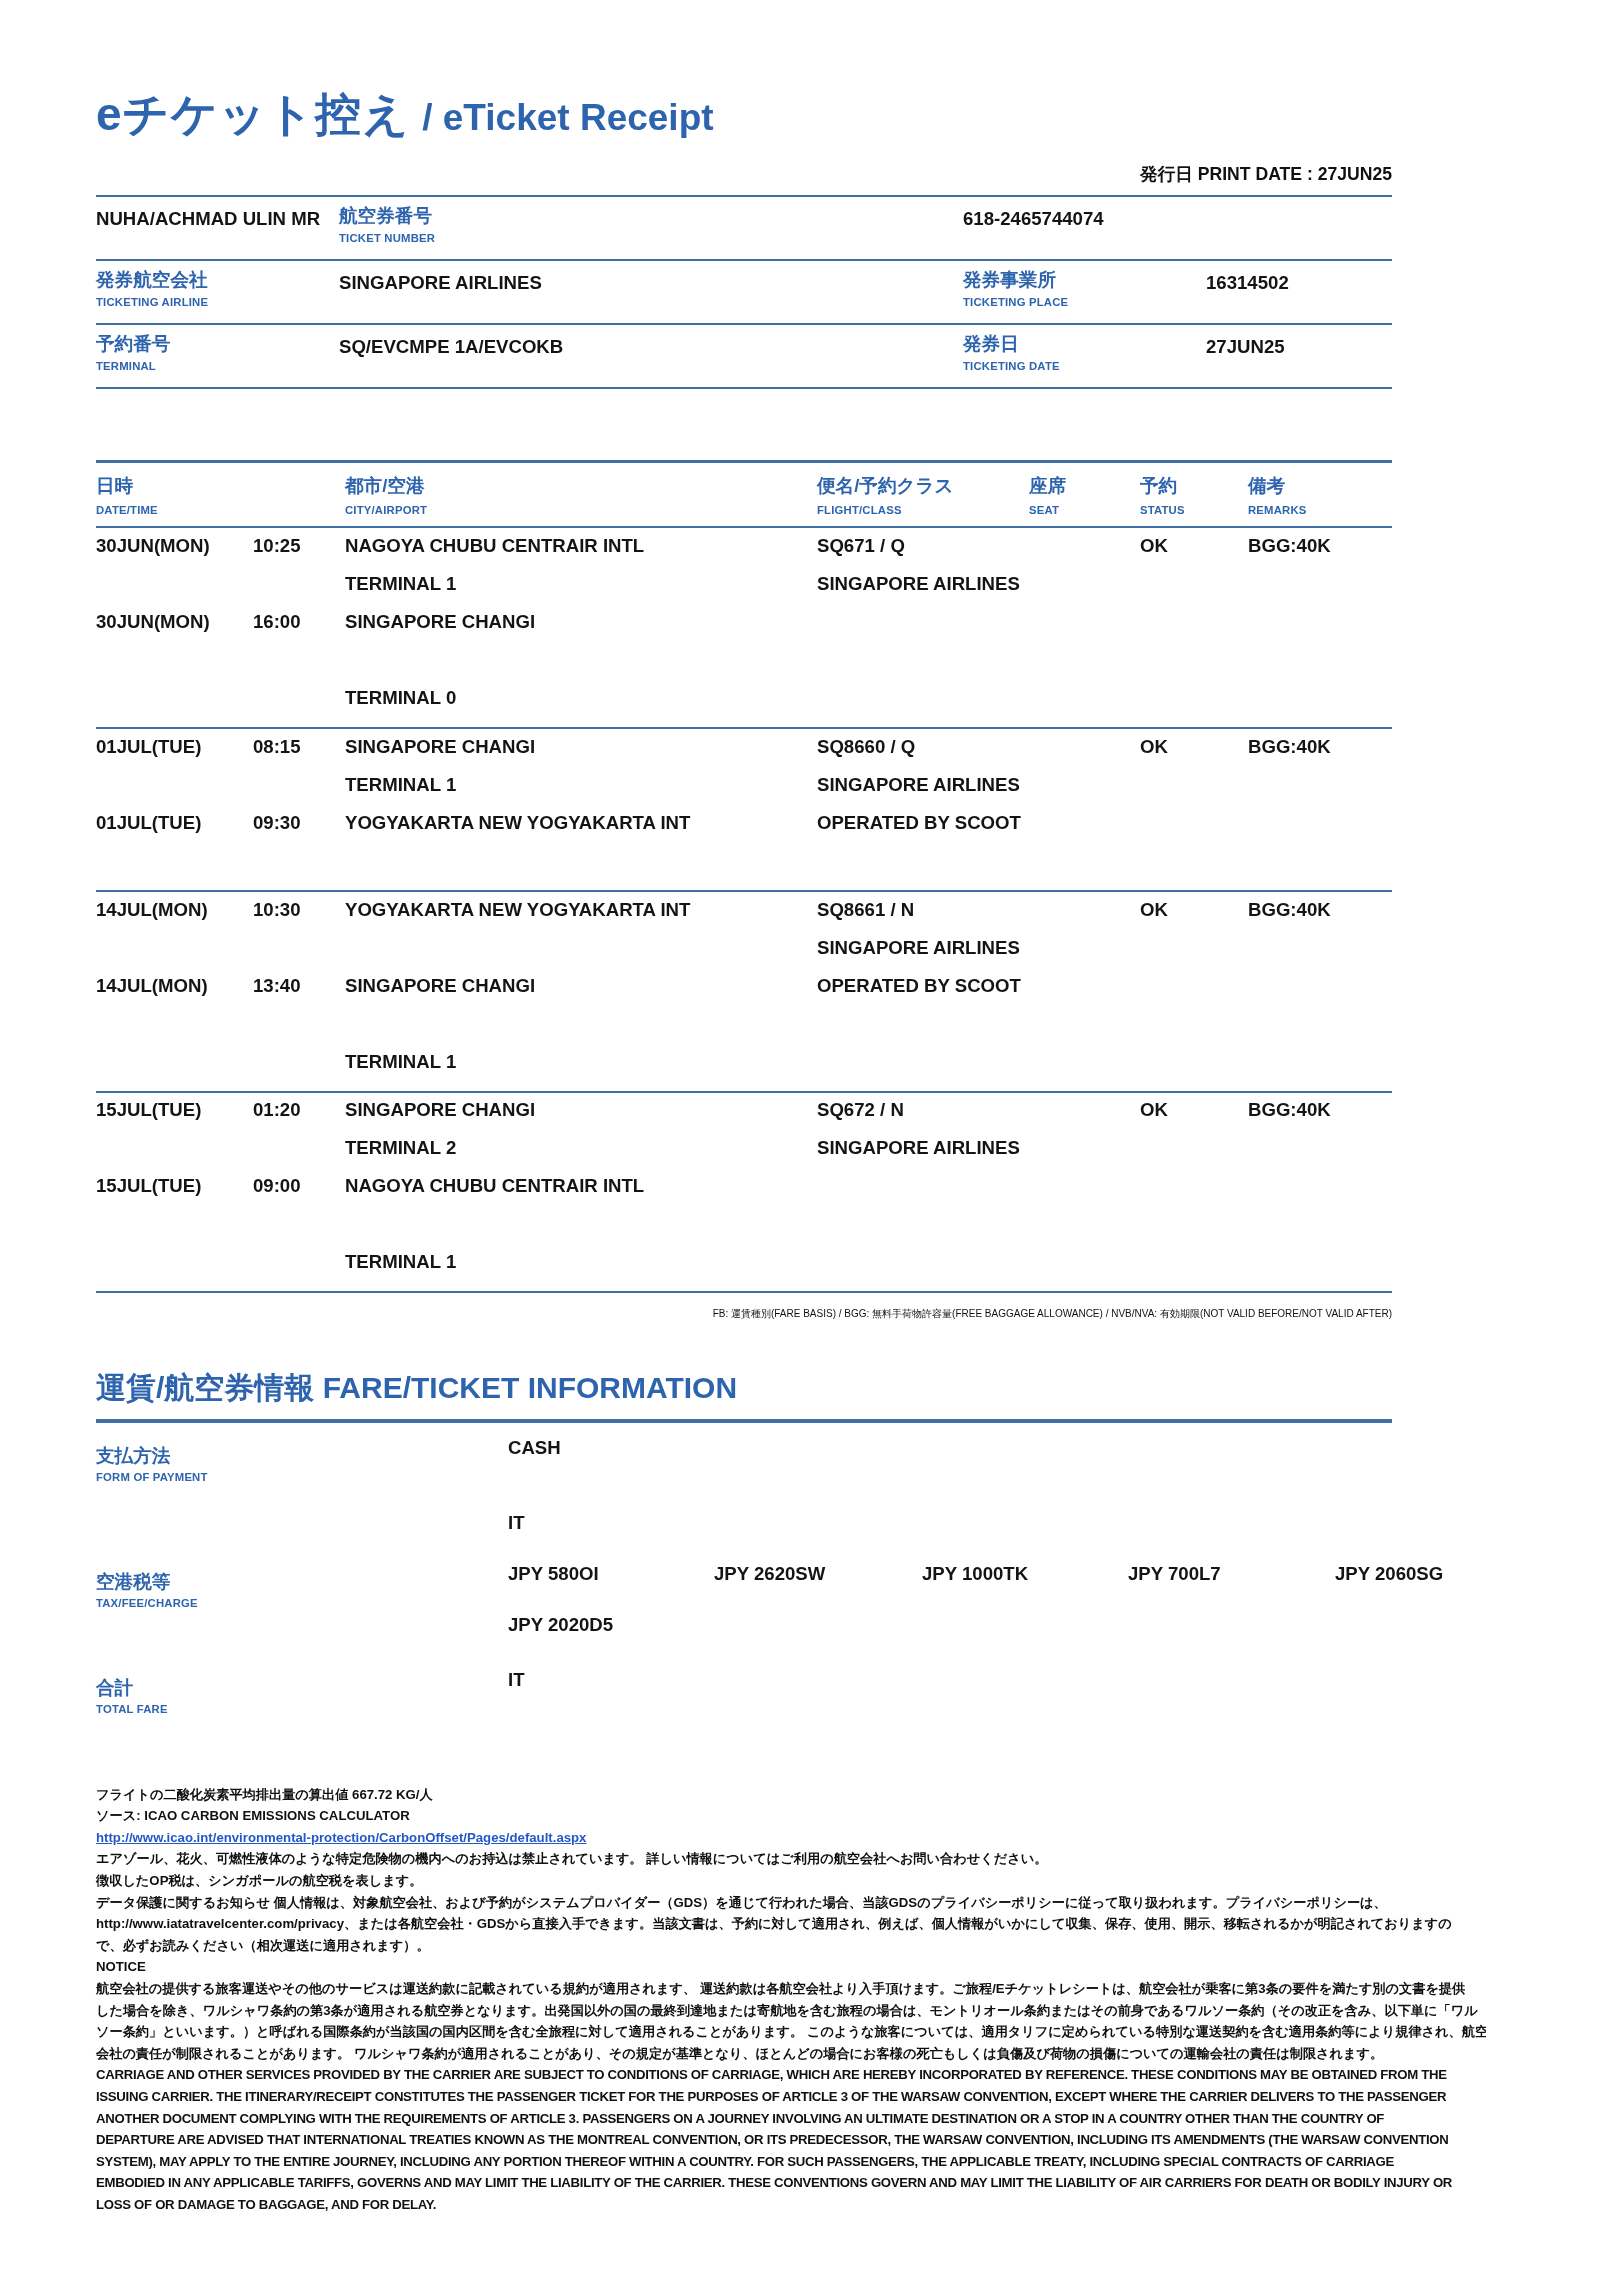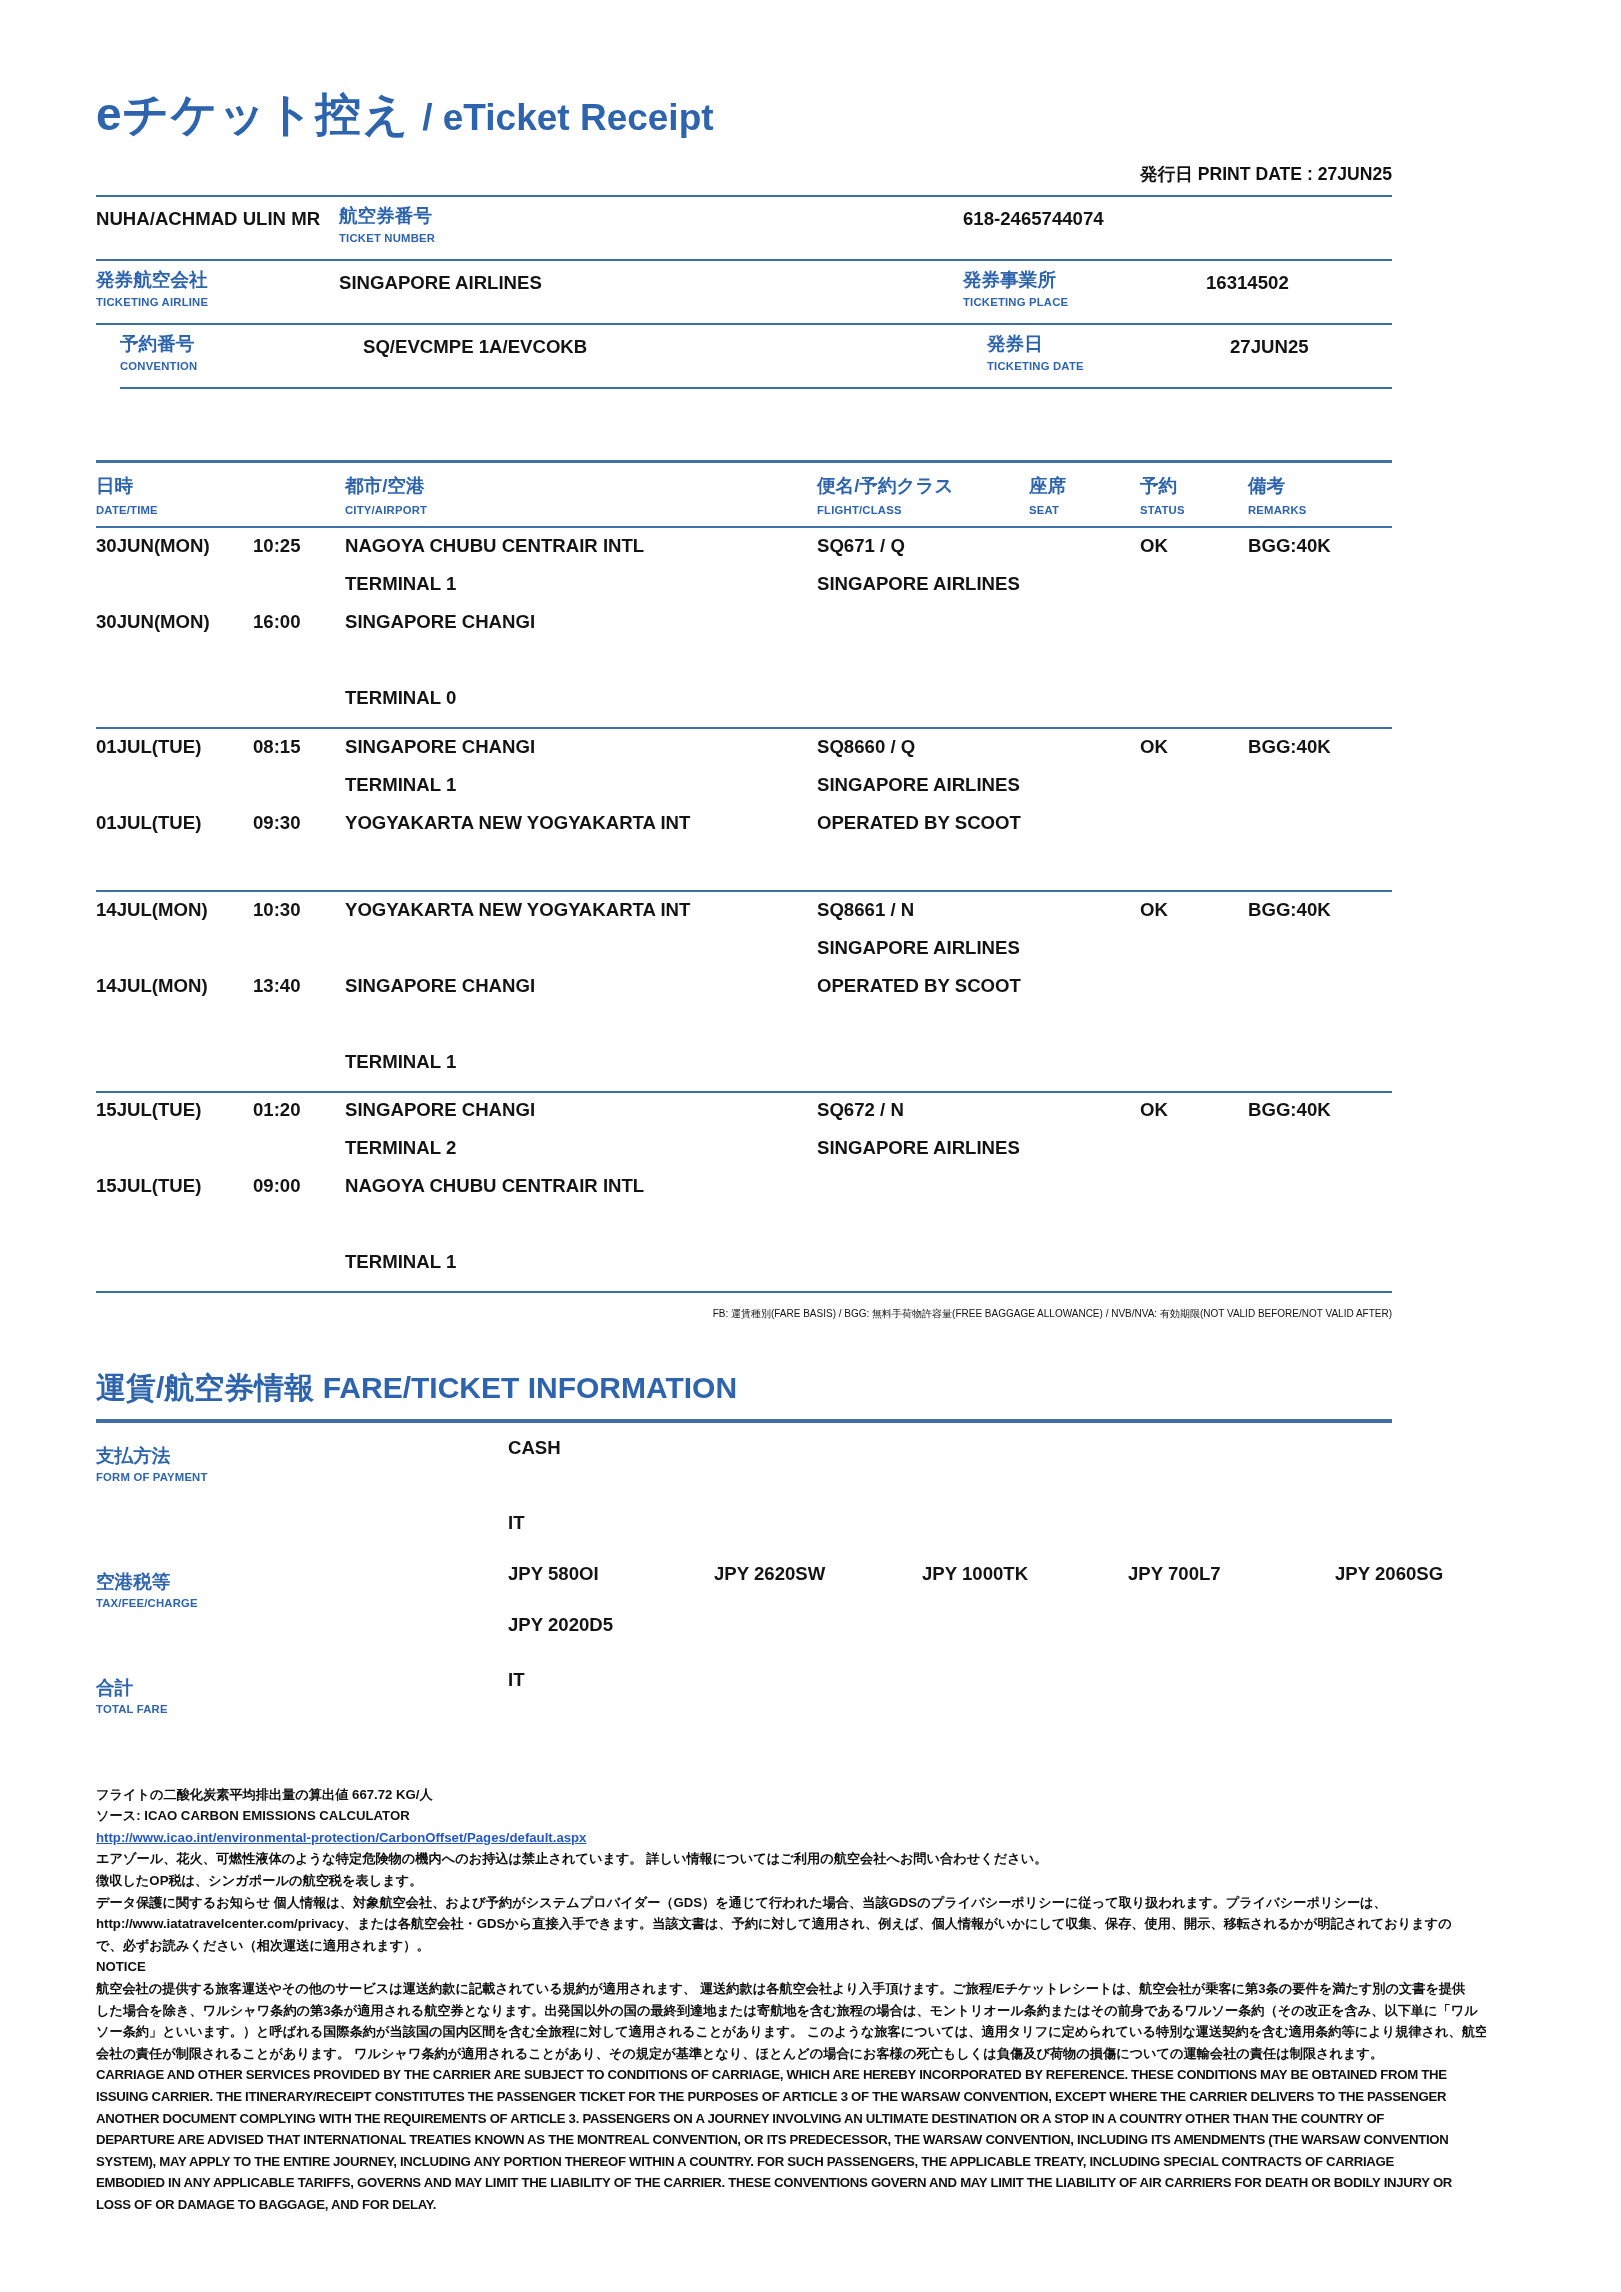--- a/index.html
+++ b/index.html
@@ -18,21 +18,21 @@
   .doc-title .jp{font-size:46px;font-weight:bold;letter-spacing:1px;}
   .doc-title .en{font-size:37px;font-weight:bold;margin-left:7.8px;}
   .print-date{margin-top:15.7px;text-align:right;font-size:17.6px;font-weight:bold;color:#111;}
   
   .info-table{margin-top:9.8px;border-top:2.9px solid #3f6fa5;}
   .info-row{
     display:grid;grid-template-columns:243px 624px 243px 321px;
     border-bottom:2px solid #3f6fa5;
     min-height:64px;box-sizing:border-box;
   }
-  .info-row:last-child{border-bottom:2.9px solid #3f6fa5;margin-left:24px;}
+  .info-row:last-child{border-bottom:2.9px solid #3f6fa5;}
   .lbl{padding-top:8.8px;}
   .lbl .jp{color:#2d64ad;font-size:18.6px;font-weight:bold;line-height:1.1;}
   .lbl .en{color:#2d64ad;font-size:11.3px;font-weight:bold;margin-top:4.9px;letter-spacing:0.2px;}
   .val{padding-top:10.8px;font-size:18.6px;font-weight:bold;color:#141414;}
   
   .section-title{color:#2d64ad;font-size:30px;font-weight:bold;white-space:nowrap;}
   .rule{height:2.9px;background:#3f6fa5;margin-top:9.8px;}
   .rule-thick{height:3.9px;background:#3f6fa5;margin-top:9.8px;}
   
   .itin{margin-top:71px;}
@@ -89,21 +89,21 @@
       <div class="val">SINGAPORE AIRLINES</div>
       <div class="lbl">
         <div class="jp">発券事業所</div>
         <div class="en">TICKETING PLACE</div>
       </div>
       <div class="val">16314502</div>
     </div>
     <div class="info-row">
       <div class="lbl">
         <div class="jp">予約番号</div>
-        <div class="en">CONVENTION</div>
+        <div class="en">TERMINAL</div>
       </div>
       <div class="val">SQ/EVCMPE 1A/EVCOKB</div>
       <div class="lbl">
         <div class="jp">発券日</div>
         <div class="en">TICKETING DATE</div>
       </div>
       <div class="val">27JUN25</div>
     </div>
   </div>
 

